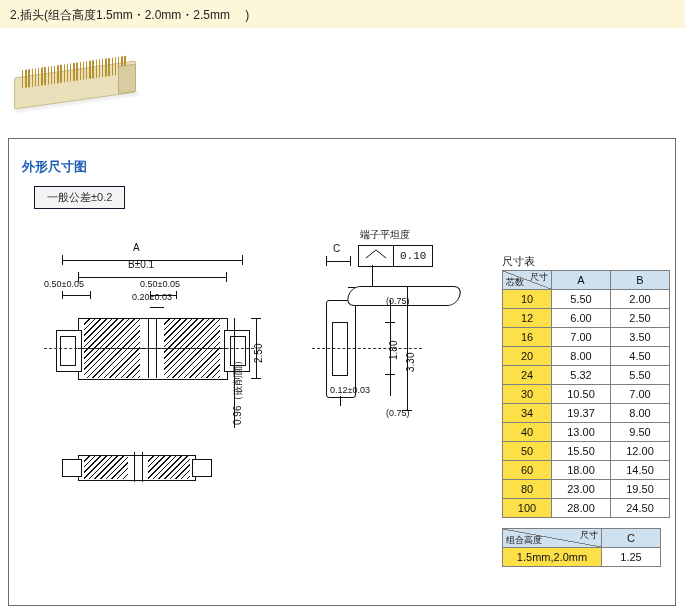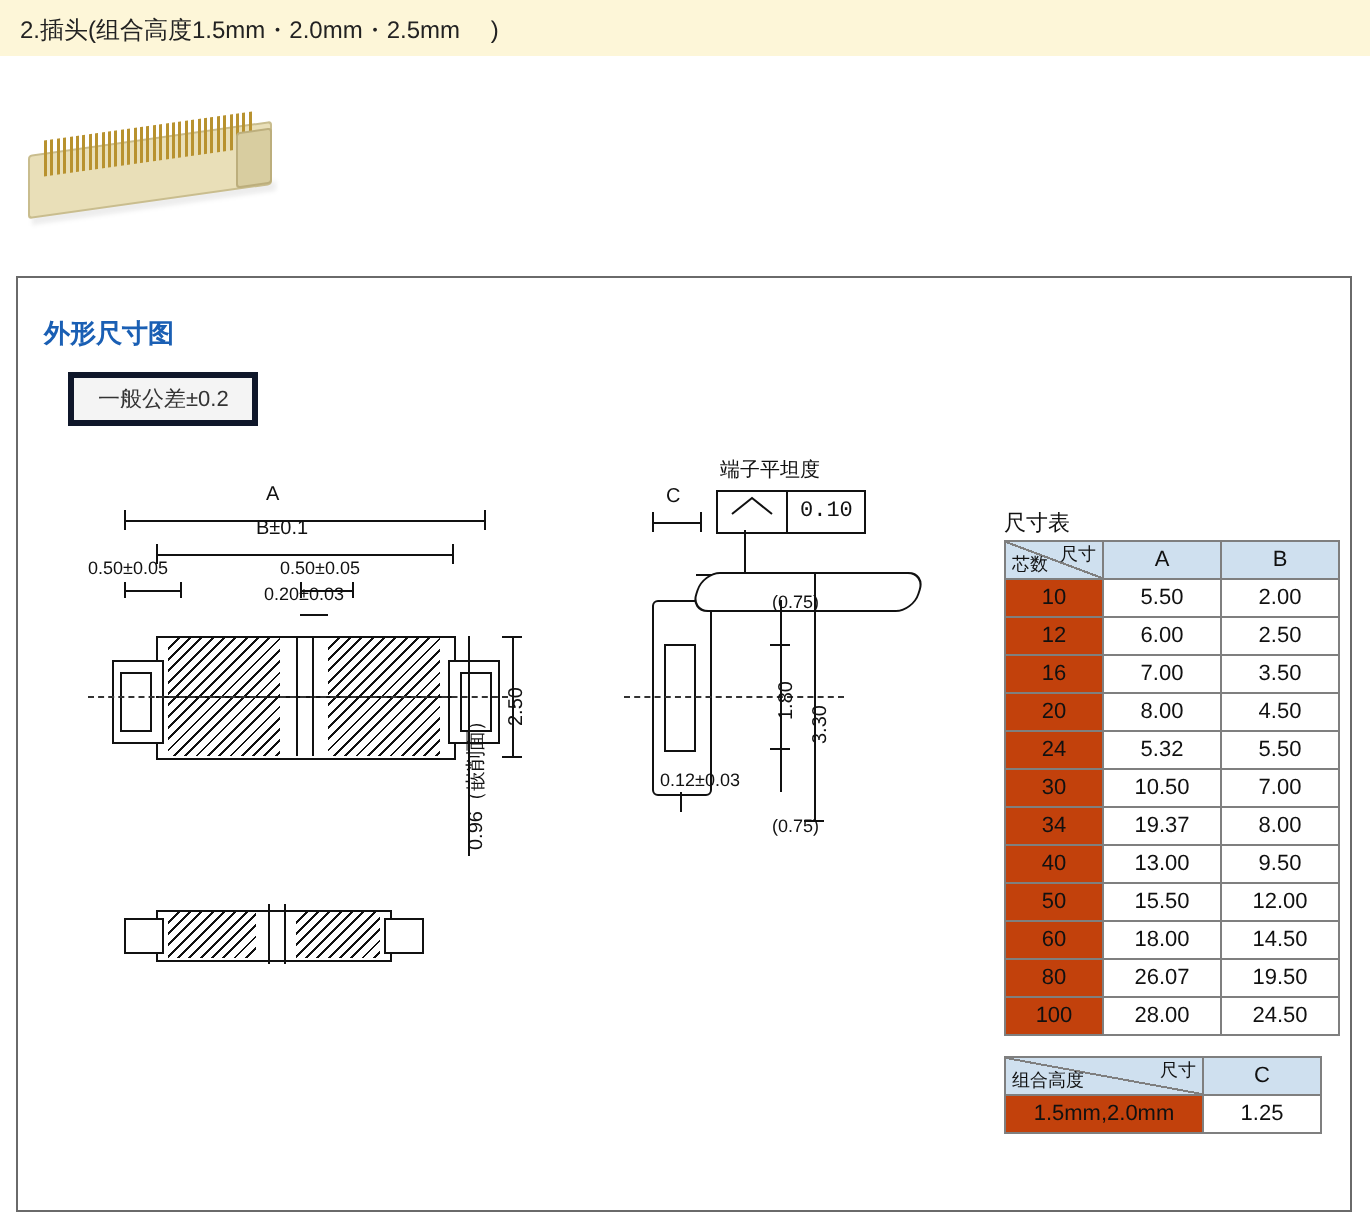--- a/index.html
+++ b/index.html
@@ -53,21 +53,21 @@
     background:#ffffff;
     box-sizing:border-box;
   }
   .panel-title{
     position:absolute;left:22px;top:158px;
     font-size:13px;font-weight:bold;color:#1a5fb4;
   }
   .tol-box{
     position:absolute;left:34px;top:186px;
     padding:3px 12px;
-    border:3px solid #0f172a;background:#f4f4f4;
+    border:1px solid #0f172a;background:#f4f4f4;
     font-size:11px;color:#333;
   }
   
   .t{position:absolute;font-size:10px;color:#111;white-space:nowrap;}
   .t9{position:absolute;font-size:9px;color:#111;white-space:nowrap;}
   .vt{position:absolute;font-size:10px;color:#111;white-space:nowrap;
       transform:rotate(-90deg);transform-origin:left top;}
   .ln{position:absolute;background:#111;}
   .lnh{height:1px;}
   .lnv{width:1px;}
@@ -94,21 +94,21 @@
     font-size:11px;color:#111;
   }
   table.dim td,table.dim th{
     border:1px solid #7f7f7f;
     text-align:center;
     padding:1px 0;
     height:16px;
     font-weight:normal;
   }
   table.dim .hdr{background:#cfe0ef;}
-  table.dim .lbl{background:#c2410c;width:48px;}
+  table.dim .lbl{background:#fde047;width:48px;}
   table.dim .val{background:#ffffff;width:58px;}
   .corner{position:relative;background:#cfe0ef;width:48px;}
   .corner .c-tr{position:absolute;right:3px;top:0px;font-size:9px;}
   .corner .c-bl{position:absolute;left:3px;bottom:0px;font-size:9px;text-align:right;}
   .corner .c-slash{
     position:absolute;left:0;top:0;width:100%;height:100%;
     background:linear-gradient(to top right,transparent calc(50% - 0.5px),#7f7f7f calc(50% - 0.5px),#7f7f7f calc(50% + 0.5px),transparent calc(50% + 0.5px));
   }
   .corner2{position:relative;background:#cfe0ef;width:98px;}
   .corner2 .c-tr{position:absolute;right:3px;top:0px;font-size:9px;}
@@ -285,21 +285,21 @@
         <td class="val">15.50</td>
         <td class="val">12.00</td>
       </tr>
       <tr>
         <td class="lbl">60</td>
         <td class="val">18.00</td>
         <td class="val">14.50</td>
       </tr>
       <tr>
         <td class="lbl">80</td>
-        <td class="val">26.07</td>
+        <td class="val">23.00</td>
         <td class="val">19.50</td>
       </tr>
       <tr>
         <td class="lbl">100</td>
         <td class="val">28.00</td>
         <td class="val">24.50</td>
       </tr>
     </tbody>
 </table>
 

